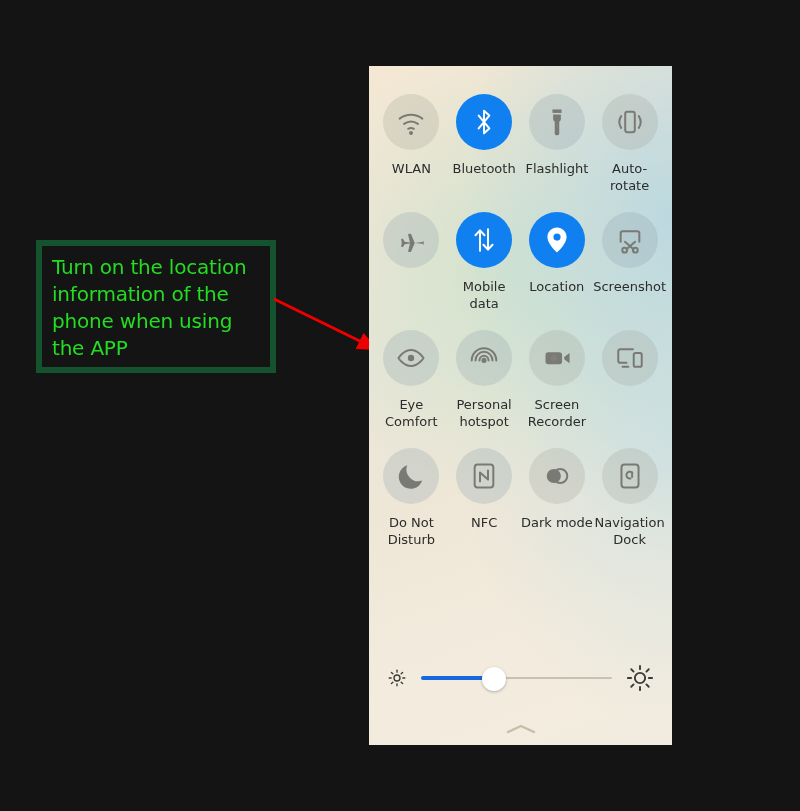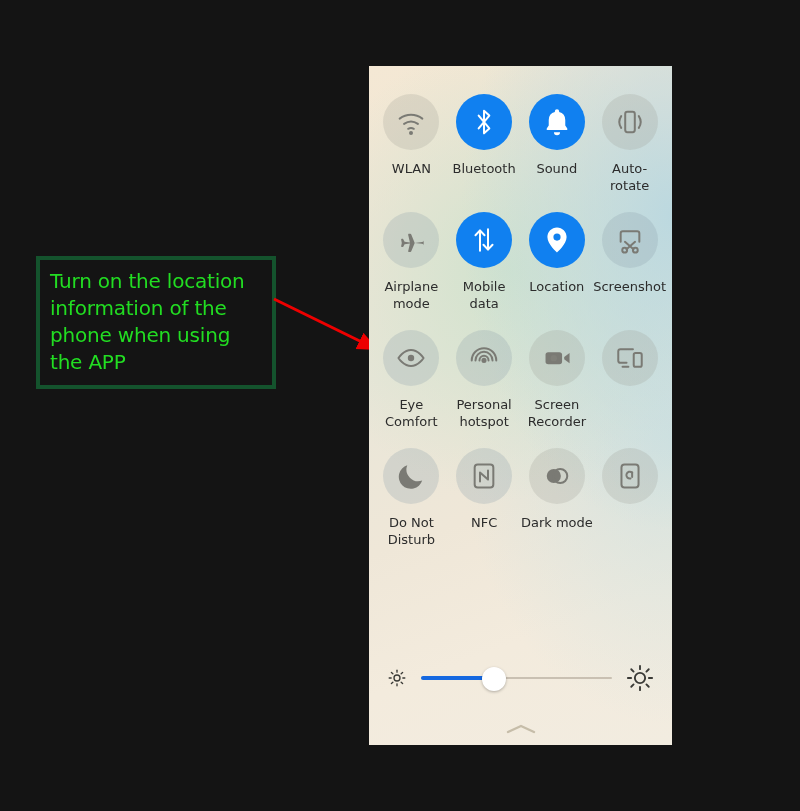--- a/index.html
+++ b/index.html
@@ -7,23 +7,23 @@
     width:800px;height:811px;
     background:#141414;
     font-family:"Liberation Sans", sans-serif;
     overflow:hidden;
     position:relative;
   }
 
   
   #annotation-box{
     position:absolute;
-    left:36px; top:256px;
+    left:36px; top:240px;
     width:240px; height:133px;
-    border:4px solid #14532d;
+    border:6px solid #14532d;
     box-sizing:border-box;
     background:#141414;
   }
   #annotation-text{
     color:#22dd22;
     font-size:20px;
     line-height:27px;
     padding:8px 10px 0 10px;
     margin:0;
     white-space:pre-line;
@@ -150,45 +150,45 @@
       </div>
       <div class="tile">
         <div class="tile-circle active">
           <svg class="glyph" viewBox="0 0 24 24">
             <path class="ic-on" d="M8 7.2 16 16.8 12 20.5V3.5l4 3.7L8 16.8"></path>
           </svg>
         </div>
         <div class="tile-label">Bluetooth</div>
       </div>
       <div class="tile">
-        <div class="tile-circle active">
-          <svg class="glyph" viewBox="0 0 24 24">
-            <path class="ic-on-fill" d="M12 2.4a1.6 1.6 0 0 1 1.6 1.6v.5a6.2 6.2 0 0 1 4.6 6v4.1l1.5 2.3v1.1H4.3v-1.1l1.5-2.3V10.5a6.2 6.2 0 0 1 4.6-6V4A1.6 1.6 0 0 1 12 2.4z"></path>
-              <path class="ic-on-fill" d="M9.7 19.6h4.6a2.3 2.3 0 0 1-4.6 0z"></path>
-          </svg>
-        </div>
-        <div class="tile-label">Sound</div>
+        <div class="tile-circle tinted">
+          <svg class="glyph" viewBox="0 0 24 24">
+            <path class="ic-off-fill" d="M8.6 2.6h6.8v2.6H8.6z"></path>
+              <path class="ic-off-fill" d="M9.1 6.3h5.8v4.2l-1.2 1.4v8.8a1.2 1.2 0 0 1-1.2 1.2h-1a1.2 1.2 0 0 1-1.2-1.2v-8.8L9.1 10.5z"></path>
+              <rect class="ic-on-fill" x="11.3" y="13.4" width="1.4" height="3.2" rx="0.7" style="fill:rgba(150,150,140,0.22)"></rect>
+          </svg>
+        </div>
+        <div class="tile-label">Flashlight</div>
       </div>
       <div class="tile">
         <div class="tile-circle">
           <svg class="glyph" viewBox="0 0 24 24">
             <rect class="ic-off" x="8.4" y="4.4" width="7.2" height="15.2" rx="1.6"></rect>
               <path class="ic-off" d="M5.4 7.6a8 8 0 0 0 0 8.8"></path>
               <path class="ic-off" d="M18.6 7.6a8 8 0 0 1 0 8.8"></path>
           </svg>
         </div>
         <div class="tile-label">Auto-rotate</div>
       </div>
       <div class="tile">
         <div class="tile-circle tinted">
           <svg class="glyph" viewBox="0 0 24 24">
             <path class="ic-off-fill" d="M21.5 12.2c0 .7-.5 1.2-1.1 1.3l-5.6.7-2.6 6.3c-.1.3-.4.5-.7.5h-1c-.4 0-.7-.4-.6-.8l1.3-5.6-4 .5-1 1.9c-.1.2-.3.3-.5.3h-.6c-.3 0-.5-.3-.5-.6l.5-2.5-.5-2.5c0-.3.2-.6.5-.6h.6c.2 0 .4.1.5.3l1 1.9 4 .5-1.3-5.6c-.1-.4.2-.8.6-.8h1c.3 0 .6.2.7.5l2.6 6.3 5.6.7c.6.1 1.1.6 1.1 1.3z"></path>
           </svg>
         </div>
-        <div class="tile-label">Airplane mode</div>
       </div>
       <div class="tile">
         <div class="tile-circle active">
           <svg class="glyph" viewBox="0 0 24 24">
             <path class="ic-on" d="M9 20V5"></path>
             <path class="ic-on" d="M5.6 8.4 9 4.8l3.4 3.6"></path>
               <path class="ic-on" d="M15 4v15"></path>
             <path class="ic-on" d="M18.4 15.6 15 19.2l-3.4-3.6"></path>
           </svg>
         </div>
@@ -281,20 +281,21 @@
         <div class="tile-label">Dark mode</div>
       </div>
       <div class="tile">
         <div class="tile-circle">
           <svg class="glyph" viewBox="0 0 24 24">
             <rect class="ic-off" x="5.6" y="3.4" width="12.8" height="17.2" rx="2.3"></rect>
               <path class="ic-off" d="M13.6 9.4a2.6 2.6 0 1 0-1.2 4.5"></path>
               <path class="ic-off" d="M13.6 9.4v3.4"></path>
           </svg>
         </div>
+        <div class="tile-label">Navigation Dock</div>
       </div>
     </div>
 
   <div id="brightness-row">
     <span>
       <svg class="sun-icon" width="20" height="20" viewBox="0 0 24 24">
         <circle cx="12" cy="12" r="3.6" fill="none" stroke="#3a3a36" stroke-width="1.6"></circle>
         <g stroke="#3a3a36" stroke-width="1.6" stroke-linecap="round">
           <line x1="12" y1="2.6" x2="12" y2="5"></line>
           <line x1="12" y1="19" x2="12" y2="21.4"></line>

